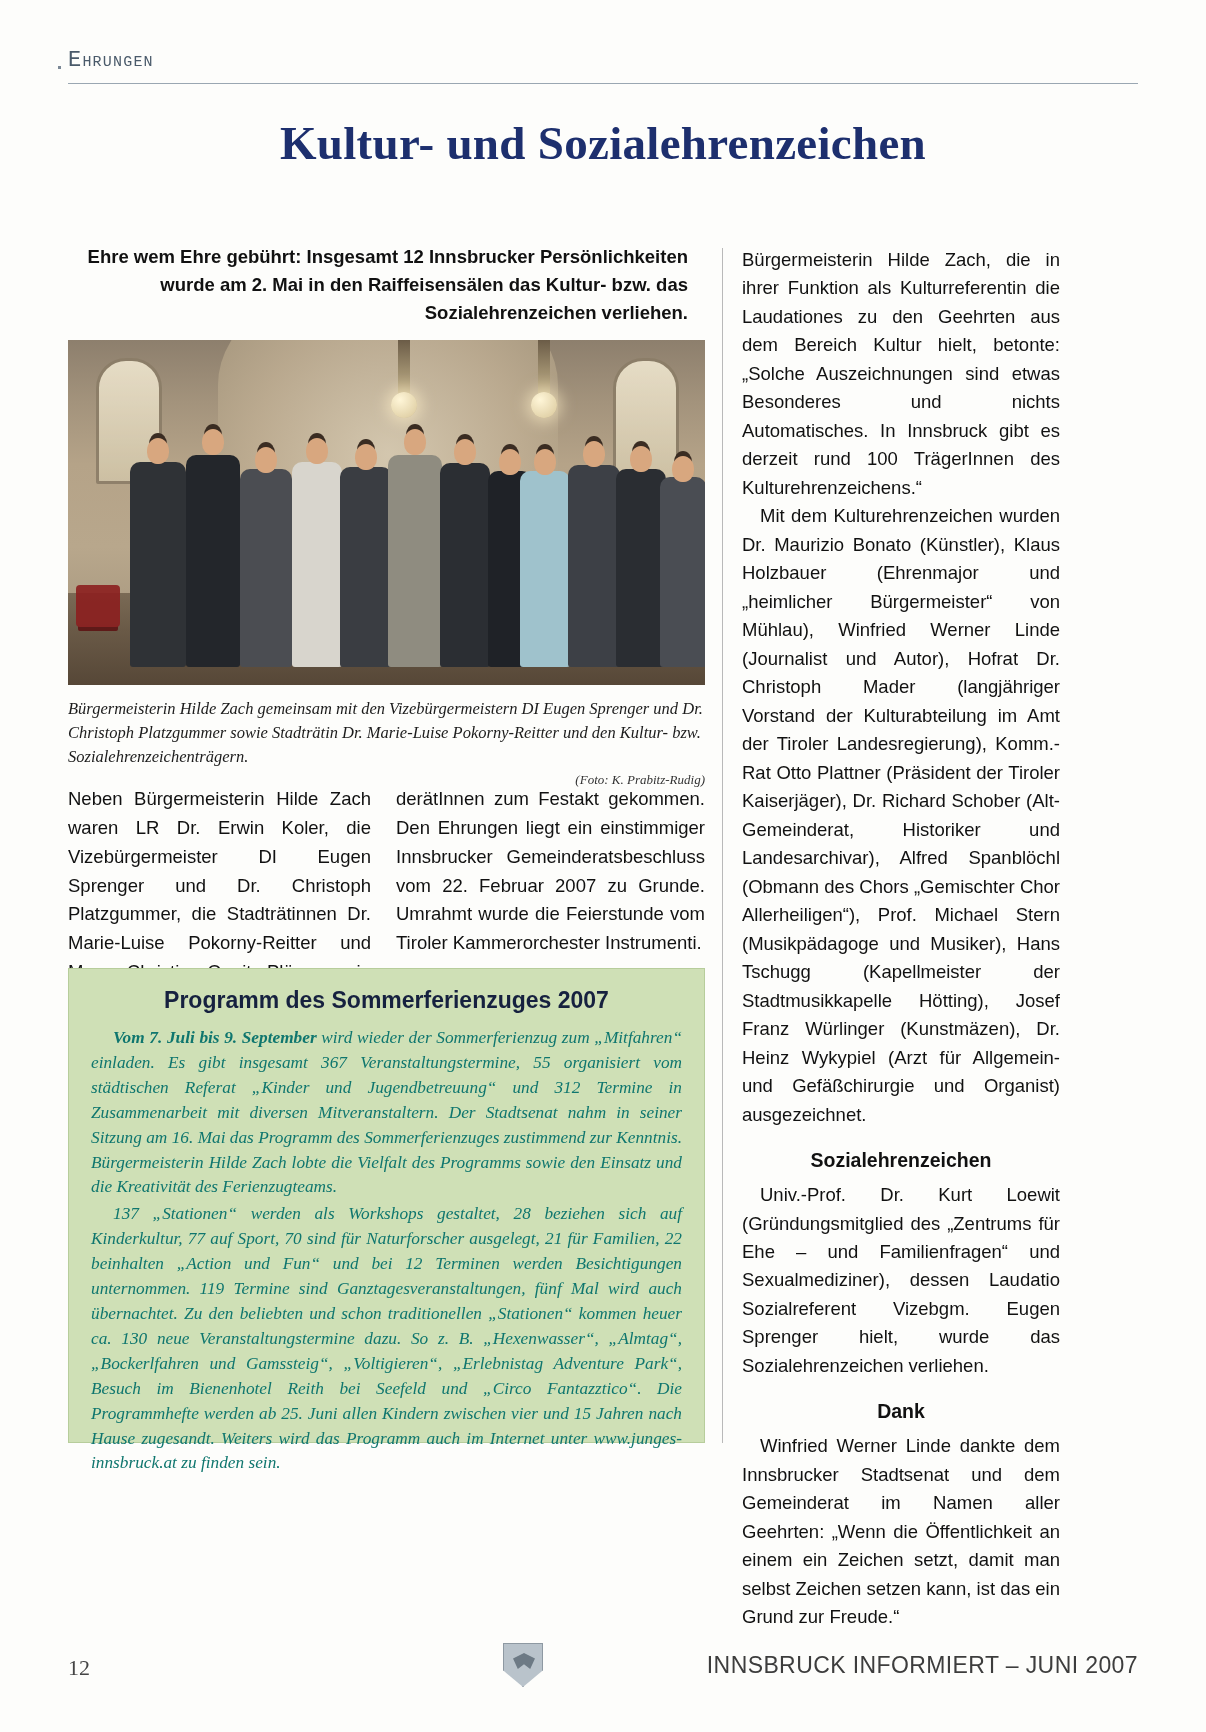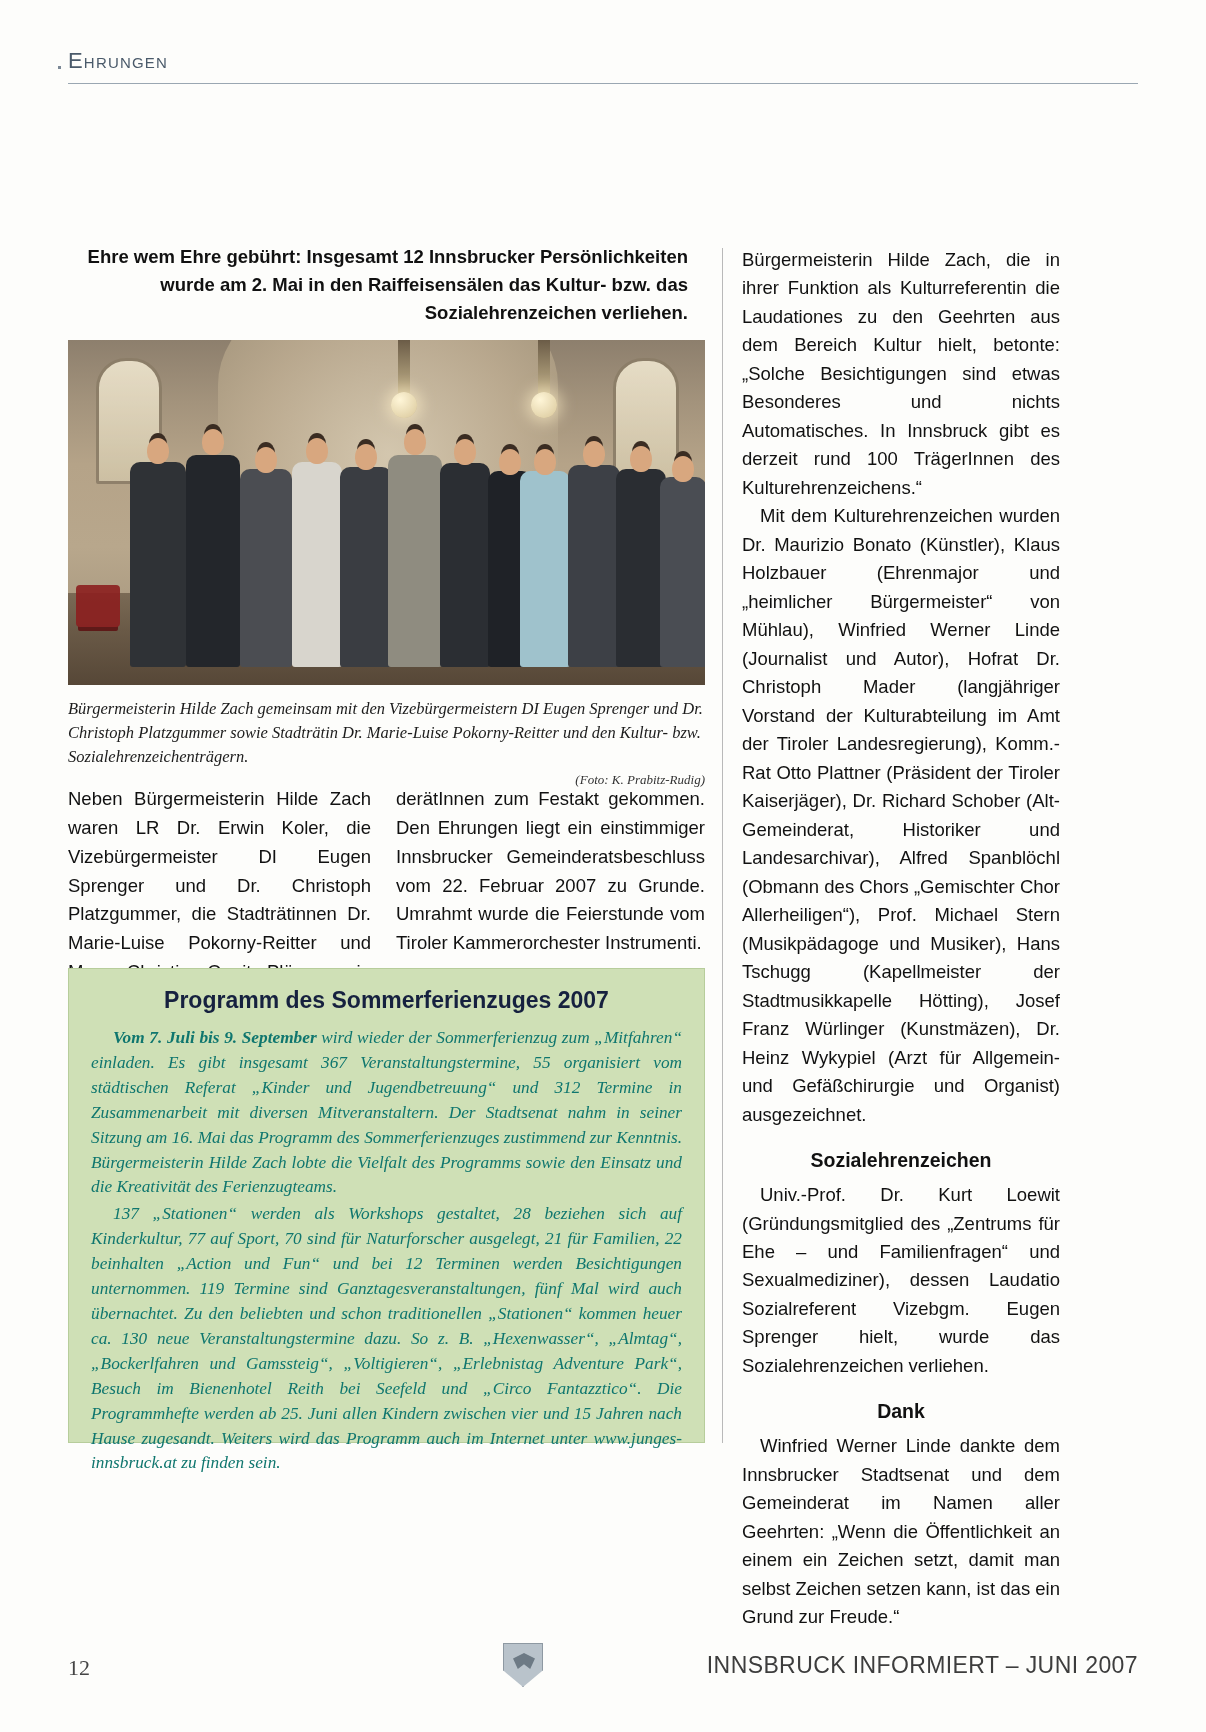--- a/index.html
+++ b/index.html
@@ -22,21 +22,21 @@
     background: #fdfdfb;
   }
 
   
   .header {
     position: absolute;
     left: 68px; top: 48px;
     width: 1070px;
   }
   .header-kicker {
-    font-family: Liberation Sans, sans-serif;
+    font-family: Liberation Mono, monospace;
     font-variant: small-caps;
     font-size: 22px;
     letter-spacing: 1.2px;
     color: #4a5a6a;
   }
   .header-rule {
     position: absolute;
     left: 68px; top: 83px;
     width: 1070px; height: 1px;
     background: #9aa7b2;
@@ -275,20 +275,21 @@
 
 <div class="page">
 
   <div class="header-dot"></div>
   <div class="header">
     <span class="header-kicker">Ehrungen</span>
   </div>
   <div class="header-rule"></div>
 
   <div class="title">
+    <div>Kultur- und Sozialehrenzeichen</div>
   </div>
 
   <div class="lead">Ehre wem Ehre gebührt: Insgesamt 12 Innsbrucker Persönlichkeiten wurde am 2. Mai in den Raiffeisensälen das Kultur- bzw. das Sozialehrenzeichen verliehen.</div>
 
   <div class="photo-wrap">
     <div class="photo">
       <div class="ph-wall"></div>
       <div class="ph-arch"></div>
       <div class="ph-window w1"></div>
       <div class="ph-window w2"></div>
@@ -350,21 +351,21 @@
 
   <div class="greenbox">
     <div class="greenbox-title">Programm des Sommerferienzuges 2007</div>
     <p><b>Vom 7. Juli bis 9. September</b><span> wird wieder der Sommerferienzug zum „Mitfahren“ einladen. Es gibt insgesamt 367 Veranstaltungstermine, 55 organisiert vom städtischen Referat „Kinder und Jugendbetreuung“ und 312 Termine in Zusammenarbeit mit diversen Mitveranstaltern. Der Stadtsenat nahm in seiner Sitzung am 16. Mai das Programm des Sommerferienzuges zustimmend zur Kenntnis. Bürgermeisterin Hilde Zach lobte die Vielfalt des Programms sowie den Einsatz und die Kreativität des Ferienzugteams.</span></p>
     <p>137 „Stationen“ werden als Workshops gestaltet, 28 beziehen sich auf Kinderkultur, 77 auf Sport, 70 sind für Naturforscher ausgelegt, 21 für Familien, 22 beinhalten „Action und Fun“ und bei 12 Terminen werden Besichtigungen unternommen. 119 Termine sind Ganztagesveranstaltungen, fünf Mal wird auch übernachtet. Zu den beliebten und schon traditionellen „Stationen“ kommen heuer ca. 130 neue Veranstaltungstermine dazu. So z. B. „Hexenwasser“, „Almtag“, „Bockerlfahren und Gamssteig“, „Voltigieren“, „Erlebnistag Adventure Park“, Besuch im Bienenhotel Reith bei Seefeld und „Circo Fantazztico“. Die Programmhefte werden ab 25. Juni allen Kindern zwischen vier und 15 Jahren nach Hause zugesandt. Weiters wird das Programm auch im Internet unter www.junges-innsbruck.at zu finden sein.</p>
   </div>
 
   <div class="rule-v"></div>
 
   <div class="col-right">
-    <p class="noind">Bürgermeisterin Hilde Zach, die in ihrer Funktion als Kulturreferentin die Laudationes zu den Geehrten aus dem Bereich Kultur hielt, betonte: „Solche Besichtigungen sind etwas Besonderes und nichts Automatisches. In Innsbruck gibt es derzeit rund 100 TrägerInnen des Kulturehrenzeichens.“</p>
+    <p class="noind">Bürgermeisterin Hilde Zach, die in ihrer Funktion als Kulturreferentin die Laudationes zu den Geehrten aus dem Bereich Kultur hielt, betonte: „Solche Auszeichnungen sind etwas Besonderes und nichts Automatisches. In Innsbruck gibt es derzeit rund 100 TrägerInnen des Kulturehrenzeichens.“</p>
 
     <p>Mit dem Kulturehrenzeichen wurden Dr. Maurizio Bonato (Künstler), Klaus Holzbauer (Ehrenmajor und „heimlicher Bürgermeister“ von Mühlau), Winfried Werner Linde (Journalist und Autor), Hofrat Dr. Christoph Mader (langjähriger Vorstand der Kulturabteilung im Amt der Tiroler Landesregierung), Komm.-Rat Otto Plattner (Präsident der Tiroler Kaiserjäger), Dr. Richard Schober (Alt-Gemeinderat, Historiker und Landesarchivar), Alfred Spanblöchl (Obmann des Chors „Gemischter Chor Allerheiligen“), Prof. Michael Stern (Musikpädagoge und Musiker), Hans Tschugg (Kapellmeister der Stadtmusikkapelle Hötting), Josef Franz Würlinger (Kunstmäzen), Dr. Heinz Wykypiel (Arzt für Allgemein- und Gefäßchirurgie und Organist) ausgezeichnet.</p>
 
     <div class="subhead">Sozialehrenzeichen</div>
     <p>Univ.-Prof. Dr. Kurt Loewit (Gründungsmitglied des „Zentrums für Ehe – und Familienfragen“ und Sexualmediziner), dessen Laudatio Sozialreferent Vizebgm. Eugen Sprenger hielt, wurde das Sozialehrenzeichen verliehen.</p>
 
     <div class="subhead">Dank</div>
     <p>Winfried Werner Linde dankte dem Innsbrucker Stadtsenat und dem Gemeinderat im Namen aller Geehrten: „Wenn die Öffentlichkeit an einem ein Zeichen setzt, damit man selbst Zeichen setzen kann, ist das ein Grund zur Freude.“</p>
   </div>
 

